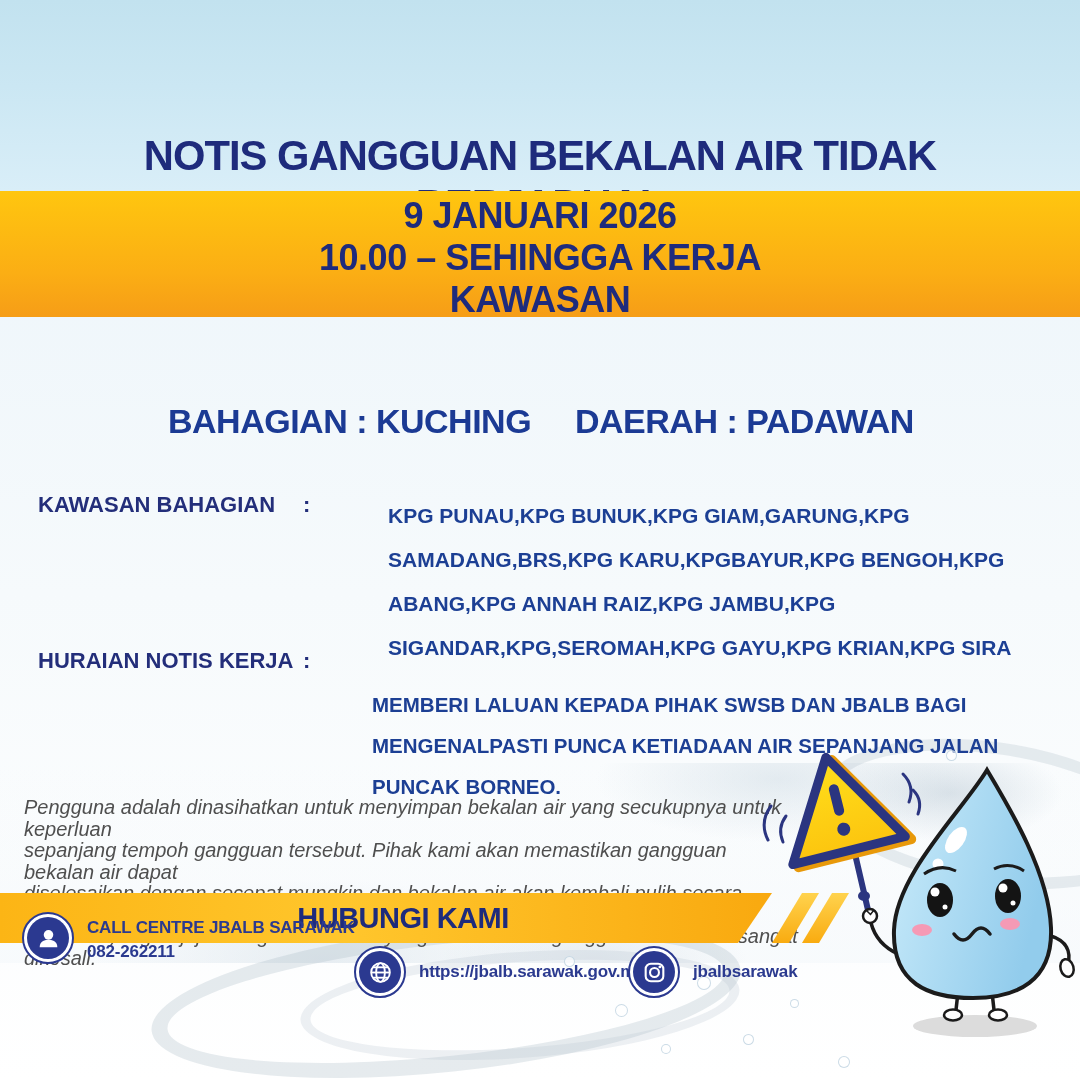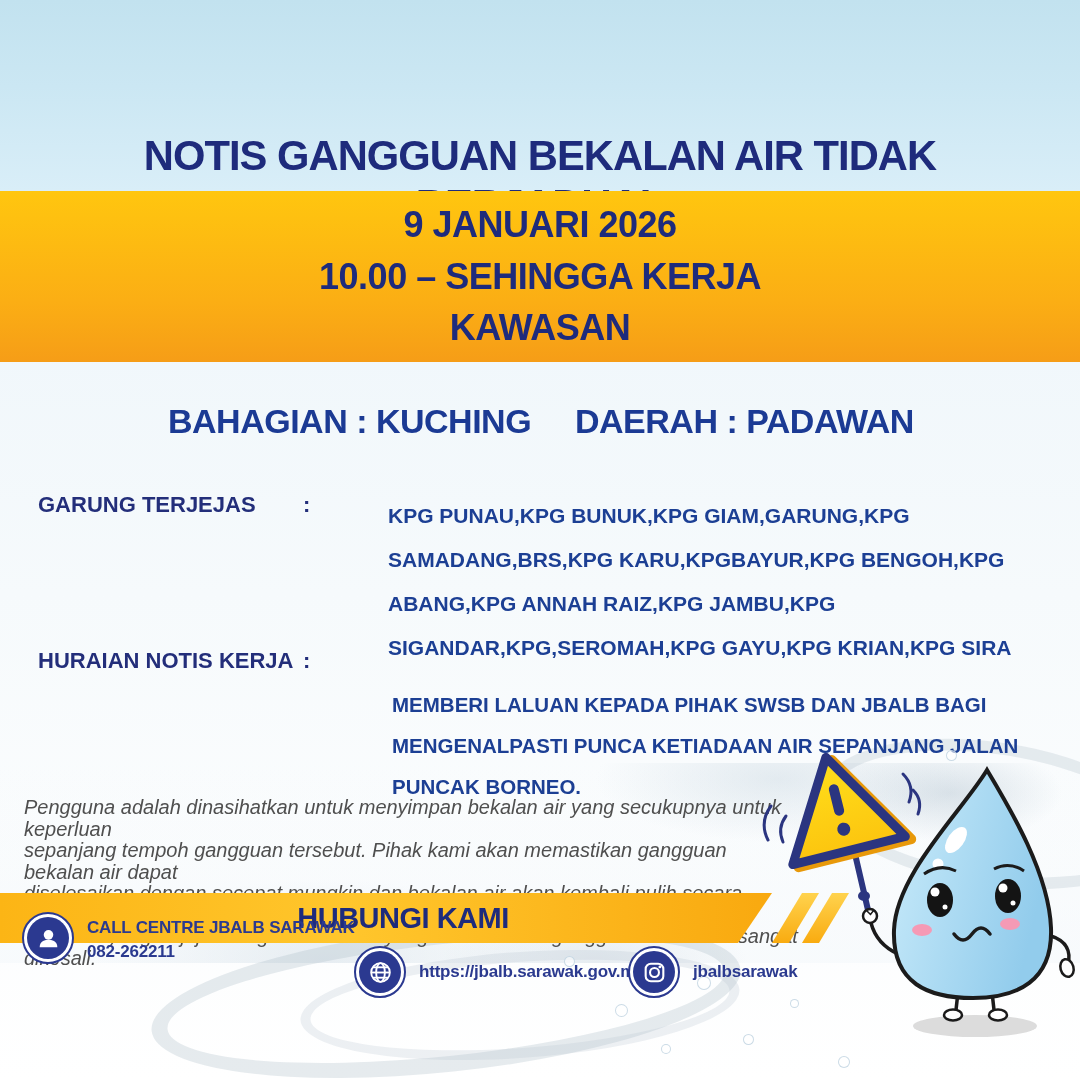--- a/index.html
+++ b/index.html
@@ -9,36 +9,36 @@
 
   
   .top-sky{position:absolute;top:0;left:0;right:0;height:191px;
     background:linear-gradient(180deg,#c2e2ef 0%,#cbe7f3 45%,#d9eef8 100%);z-index:1;}
   .logo{position:absolute;top:8px;left:50%;transform:translateX(-50%);width:106px;height:106px;}
   .main-title{position:absolute;top:131px;left:0;width:100%;text-align:center;
     font-size:43px;font-weight:bold;color:#1e2b7c;letter-spacing:-1px;z-index:2;}
   .main-title span{display:inline-block;transform:scaleX(.97);}
 
   
-  .band{position:absolute;top:191px;left:0;right:0;height:171px;z-index:2;
+  .band{position:absolute;top:191px;left:0;right:0;height:126px;z-index:2;
     background:linear-gradient(180deg,#ffc60f 0%,#fbae14 65%,#f69d17 100%);
     display:flex;flex-direction:column;justify-content:space-evenly;align-items:center;
     color:#1e2b7c;font-weight:bold;font-size:36px;letter-spacing:-0.5px;padding:4px 0;box-sizing:border-box;}
 
   
   .loc{position:absolute;top:402px;color:#1b3a94;font-weight:bold;font-size:34px;letter-spacing:-0.5px;z-index:2;}
   .loc.bahagian{left:168px;}
   .loc.daerah{left:575px;}
 
   
   .sec-label{position:absolute;left:38px;color:#232e7a;font-weight:bold;font-size:22px;z-index:2;}
   .sec-colon{position:absolute;left:303px;color:#232e7a;font-weight:bold;font-size:22px;z-index:2;}
   .sec-lines{position:absolute;left:372px;color:#1c3f94;font-weight:bold;z-index:2;white-space:pre-line;}
   .kawasan-lines{top:494px;font-size:21px;line-height:44px;margin-left:16px;}
-  .huraian-lines{top:684px;font-size:20.5px;line-height:41px;margin-left:20px;}
+  .huraian-lines{top:684px;font-size:20.5px;line-height:41px;}
 
   
   .splash{position:absolute;top:763px;left:0;right:0;height:200px;z-index:1;
     background:
       radial-gradient(160px 70px at 88% 15%, rgba(185,200,212,.50), transparent 70%),
       radial-gradient(260px 90px at 72% 8%, rgba(200,214,224,.45), transparent 70%),
       radial-gradient(320px 110px at 30% 98%, rgba(205,217,226,.40), transparent 72%),
       radial-gradient(220px 80px at 55% 100%, rgba(198,210,220,.35), transparent 70%),
       linear-gradient(180deg, rgba(240,246,250,.0), rgba(244,248,251,.6));}
   .swirl{position:absolute;border-radius:50%;z-index:1;}
@@ -105,21 +105,21 @@
 
   <div class="band">
     <div>9 JANUARI 2026</div>
     <div>10.00 – SEHINGGA KERJA</div>
     <div>KAWASAN</div>
   </div>
 
   <div class="loc bahagian">BAHAGIAN : KUCHING</div>
   <div class="loc daerah">DAERAH : PADAWAN</div>
 
-  <div class="sec-label" style="top:492px;">GARUNG TERJEJAS</div>
+  <div class="sec-label" style="top:492px;">KAWASAN BAHAGIAN</div>
   <div class="sec-colon" style="top:492px;">:</div>
   <div class="sec-lines kawasan-lines">KPG PUNAU,KPG BUNUK,KPG GIAM,GARUNG,KPG
 SAMADANG,BRS,KPG KARU,KPGBAYUR,KPG BENGOH,KPG
 ABANG,KPG ANNAH RAIZ,KPG JAMBU,KPG
 SIGANDAR,KPG,SEROMAH,KPG GAYU,KPG KRIAN,KPG SIRA</div>
 
   <div class="sec-label" style="top:648px;">HURAIAN NOTIS KERJA</div>
   <div class="sec-colon" style="top:648px;">:</div>
   <div class="sec-lines huraian-lines">MEMBERI LALUAN KEPADA PIHAK SWSB DAN JBALB BAGI
 MENGENALPASTI PUNCA KETIADAAN AIR SEPANJANG JALAN

